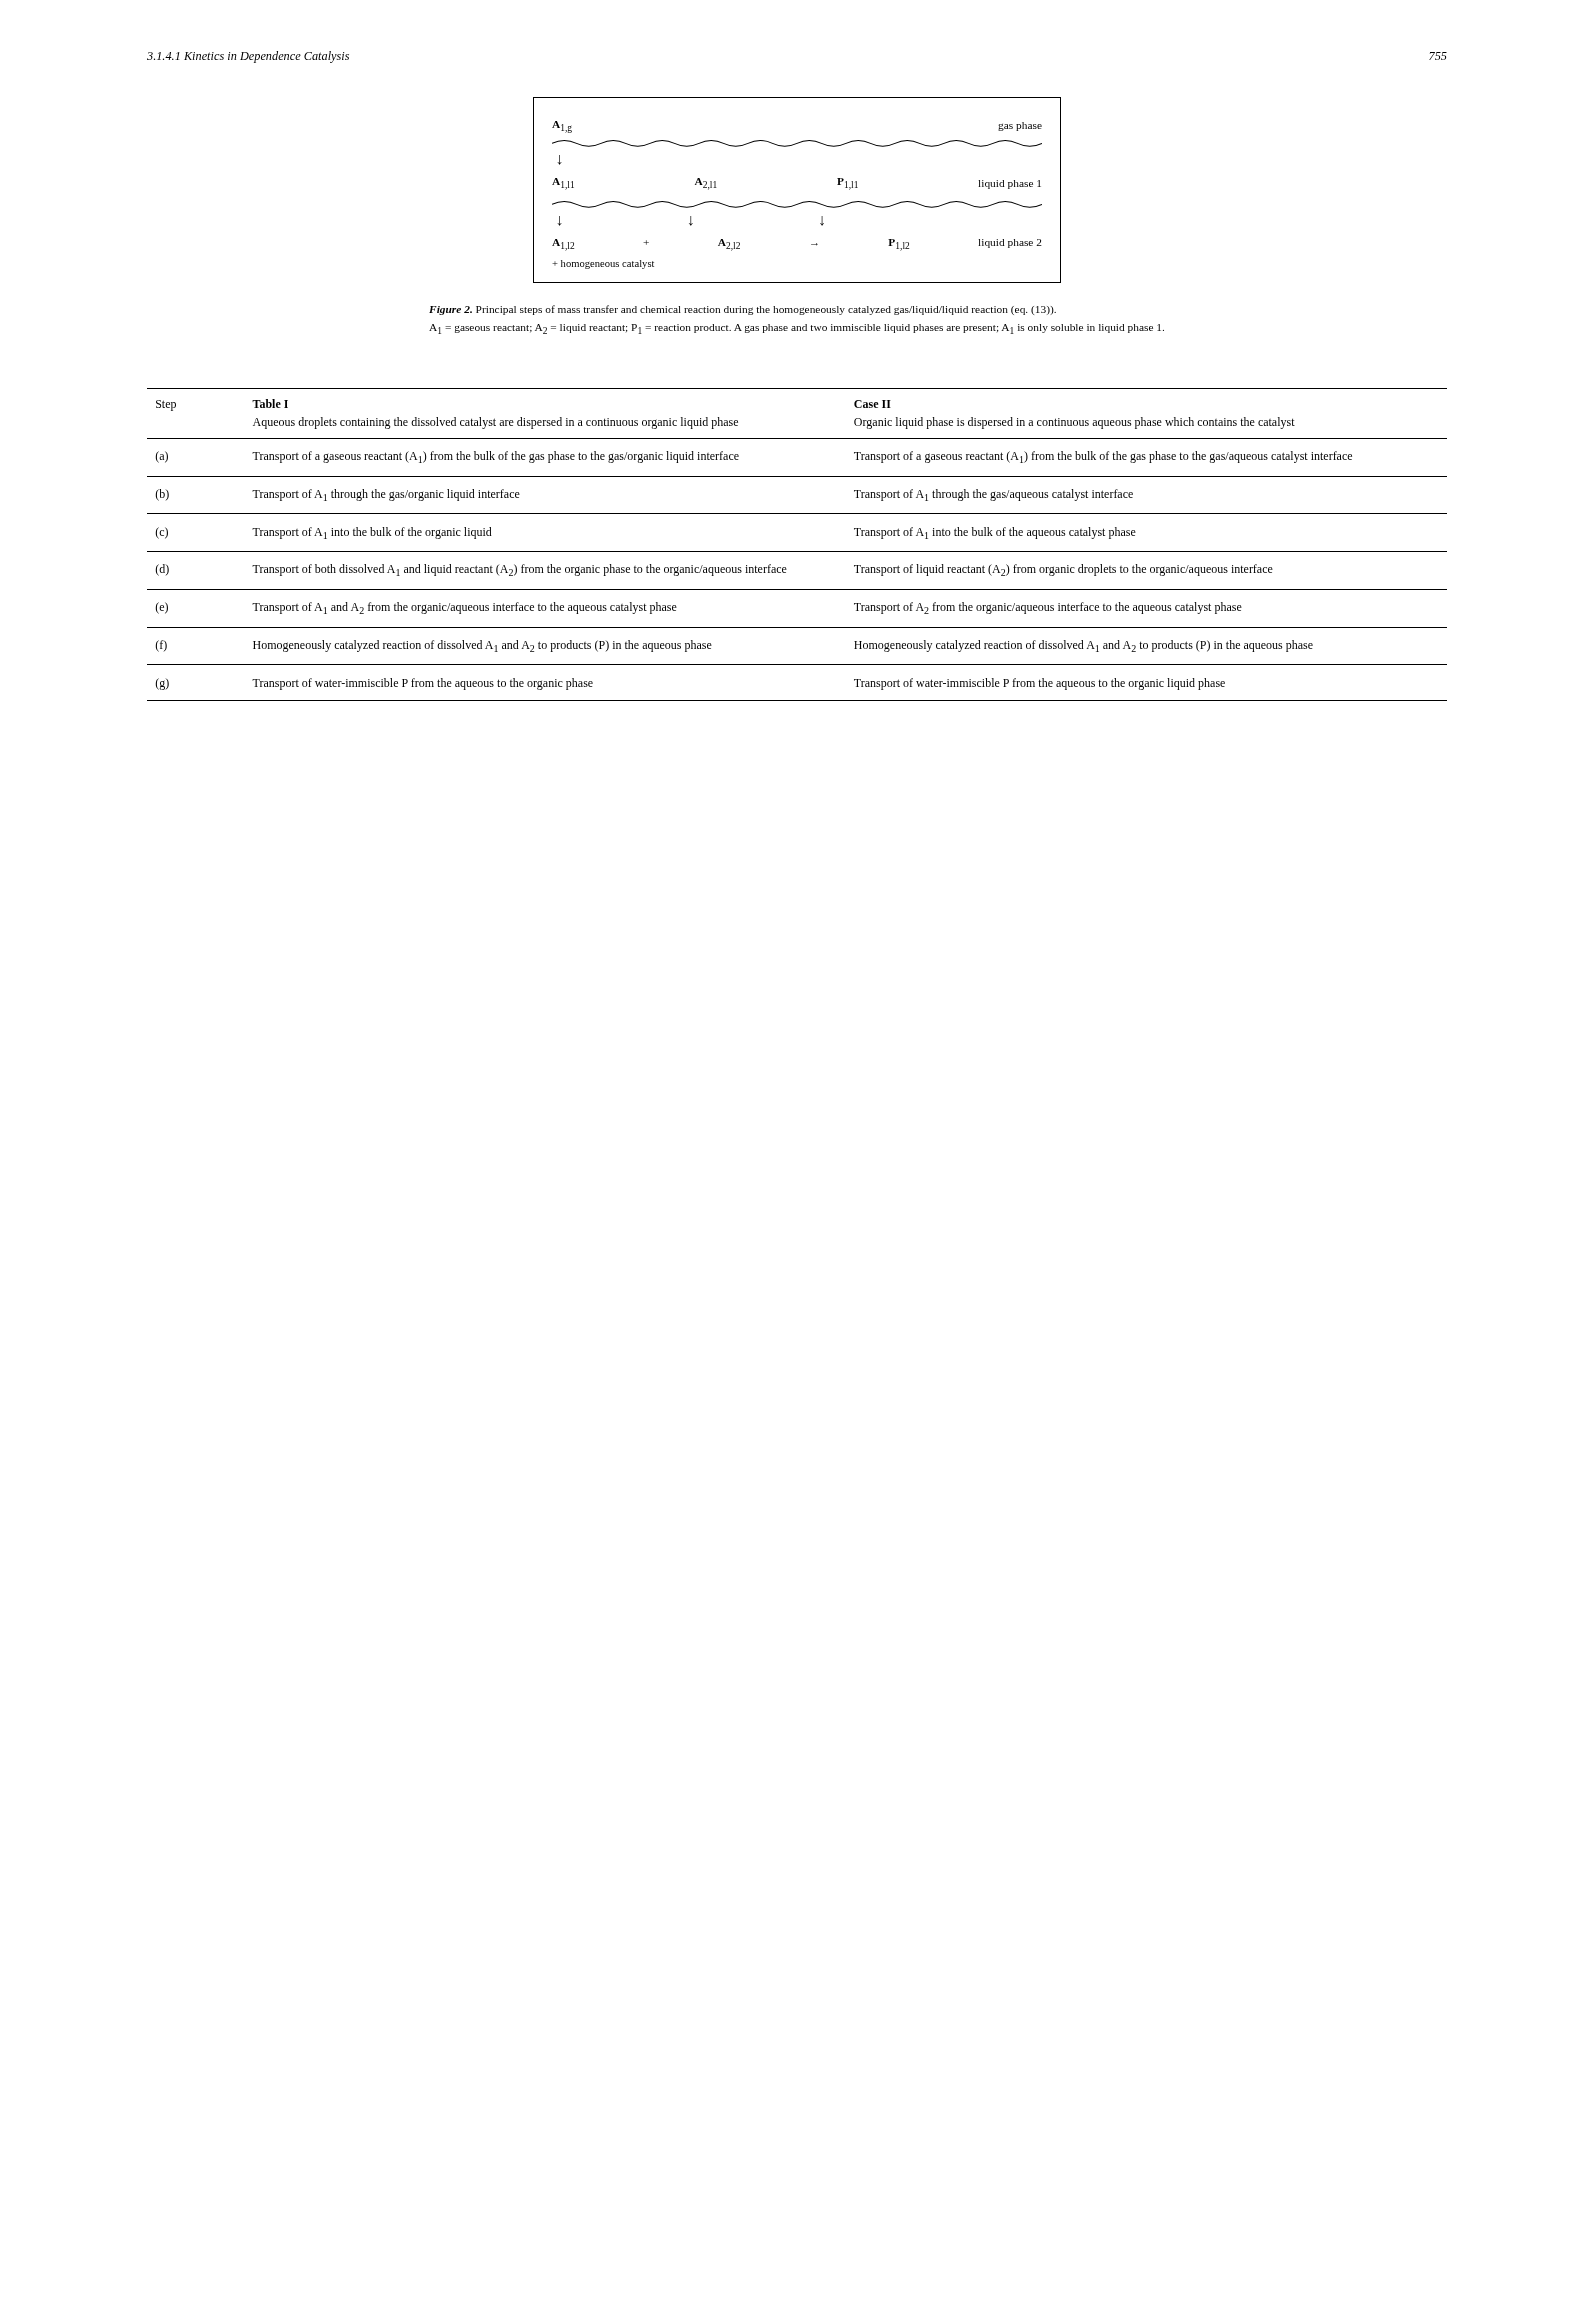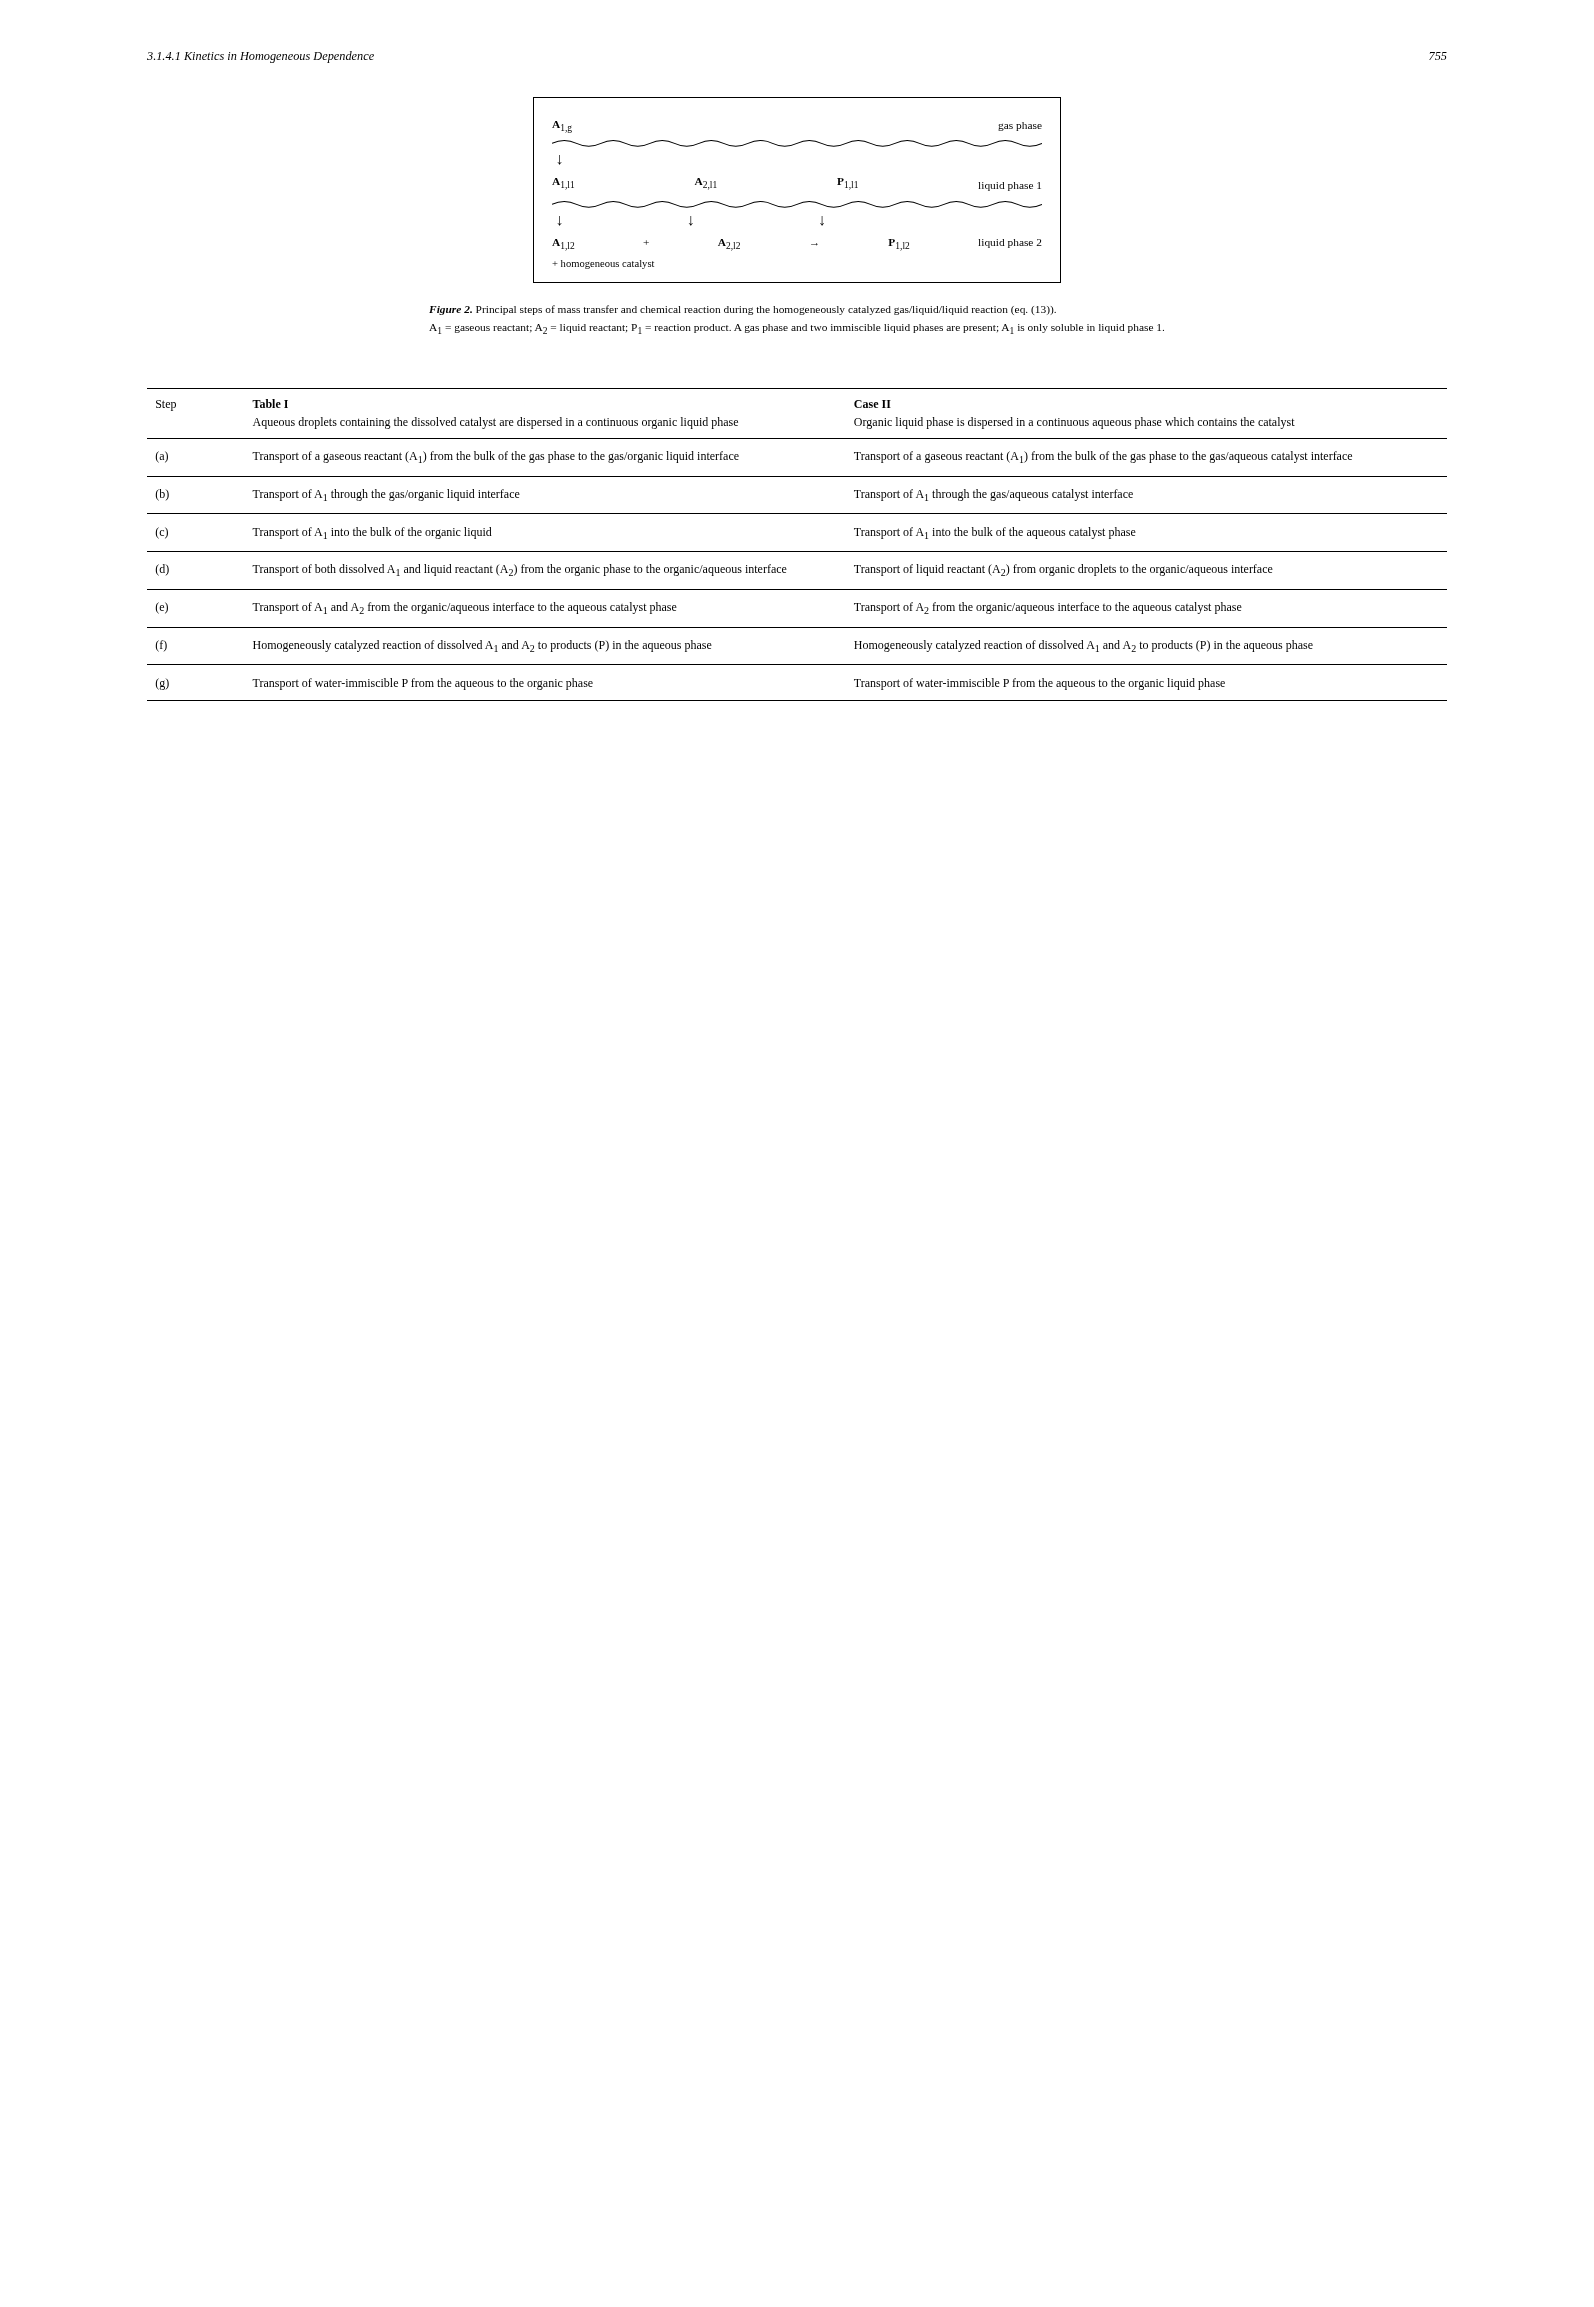--- a/index.html
+++ b/index.html
@@ -42,21 +42,21 @@
     .gas-row {
       padding: 4.9px 0 3.3px 0;
       display: flex;
       justify-content: space-between;
       align-items: center;
     }
 
     .lp1-row {
       display: flex;
       justify-content: space-between;
-      align-items: flex-end;
+      align-items: center;
       padding: 6.5px 0;
     }
 
     .lp2-row {
       display: flex;
       justify-content: space-between;
       align-items: flex-start;
       padding: 6.5px 0 3.3px 0;
     }
 
@@ -145,21 +145,21 @@
     .wavy-svg {
       width: 100%;
       height: 14.7px;
       display: block;
     }
   </style>
 </head>
 <body>
 
 <div class="page-header">
-  <span>3.1.4.1  Kinetics in Homogeneous Dependence</span>
+  <span>3.1.4.1  Kinetics in Dependence Catalysis</span>
   <span>755</span>
 </div>
 
 <div class="figure-container">
 
   <div class="diagram-box">
 
     <div class="gas-row">
       <span>
         <b>A</b><sub>1,g</sub>

